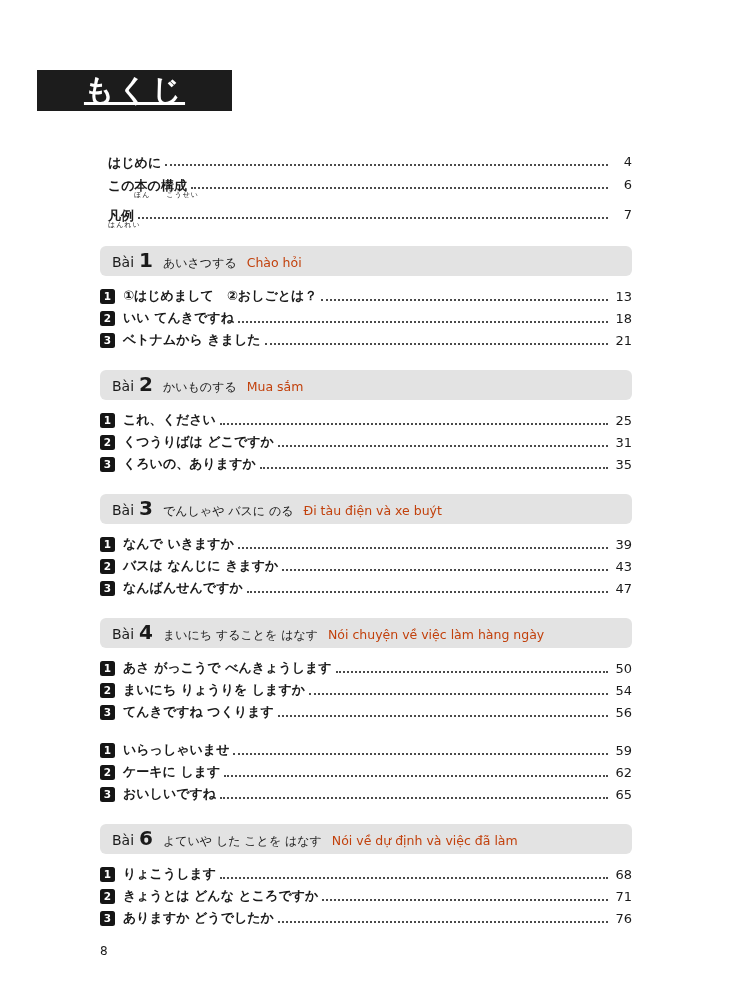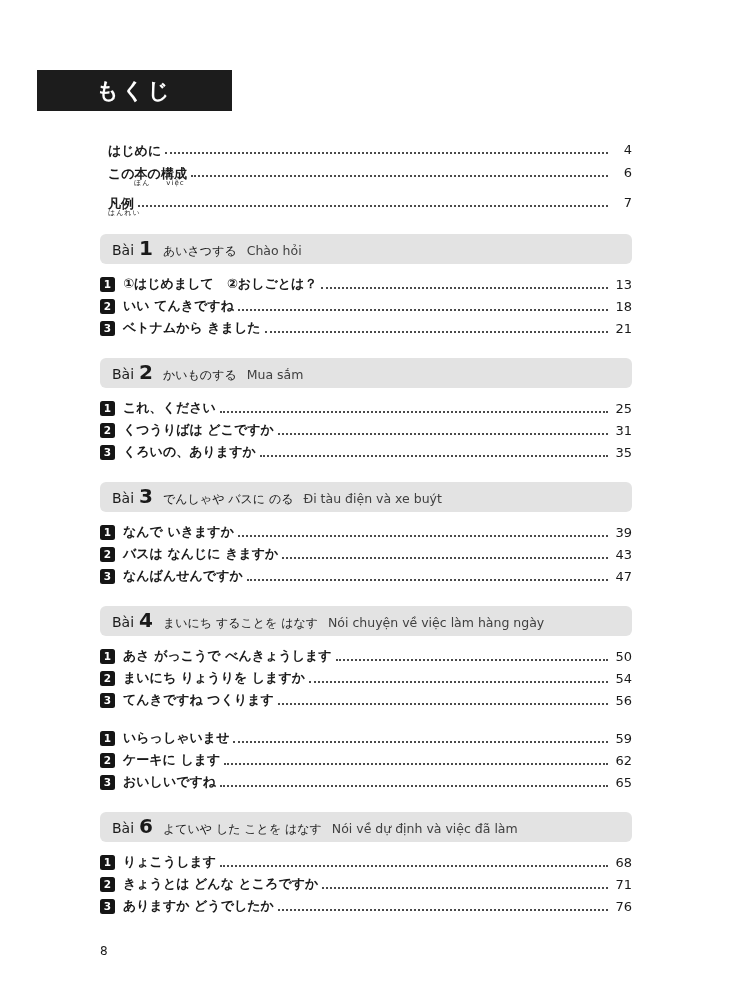--- a/index.html
+++ b/index.html
@@ -19,28 +19,29 @@
     top: 70px;
     width: 195px;
     height: 41px;
     background: #1c1c1c;
     display: flex;
     align-items: center;
     justify-content: center;
   }
   .title-box .title-text {
     color: #ffffff;
-    font-size: 22px;
+    font-size: 30px;
     font-weight: bold;
     letter-spacing: 3px;
+    text-decoration: underline;
   }
   .content {
     position: absolute;
     left: 100px;
-    top: 140px;
+    top: 152px;
     width: 532px;
   }
   .toc-row { display: flex; align-items: center; }
   .row-label {
     font-weight: bold;
     font-size: 13px;
     white-space: nowrap;
     line-height: 16px;
   }
   .dots {
@@ -77,21 +78,21 @@
     line-height: 29px;
     background: #e3e3e3;
     border-radius: 6px;
     padding-left: 12px;
     white-space: nowrap;
     margin-bottom: 12px;
   }
   .unit-label { font-size: 14px; font-weight: normal; }
   .unit-num { font-size: 20px; font-weight: bold; margin: 0 10px 0 5px; }
   .title-ja { font-size: 12px; font-weight: normal; }
-  .title-vi { font-size: 12.5px; margin-left: 10px; color: #404040; }
+  .title-vi { font-size: 12.5px; margin-left: 10px; color: #c2410c; }
   .section .toc-row { margin-bottom: 6px; }
   .badge {
     width: 15px;
     height: 15px;
     background: #151515;
     color: #ffffff;
     font-size: 10.5px;
     font-weight: bold;
     display: flex;
     align-items: center;
@@ -118,21 +119,21 @@
 
   <div class="content">
 
     <div class="front-matter">
       <div class="toc-row">
         <span class="fm-wrap"><span class="row-label">はじめに</span></span>
         <span class="dots"></span>
         <span class="row-page">4</span>
       </div>
       <div class="toc-row has-furigana">
-        <span class="fm-wrap"><span class="row-label">この本の構成</span><span class="furigana">ほん　　việc</span></span>
+        <span class="fm-wrap"><span class="row-label">この本の構成</span><span class="furigana">ほん　　こうせい</span></span>
         <span class="dots"></span>
         <span class="row-page">6</span>
       </div>
       <div class="toc-row has-furigana">
         <span class="fm-wrap"><span class="row-label">凡例</span><span class="furigana">はんれい</span></span>
         <span class="dots"></span>
         <span class="row-page">7</span>
       </div>
     </div>
 

